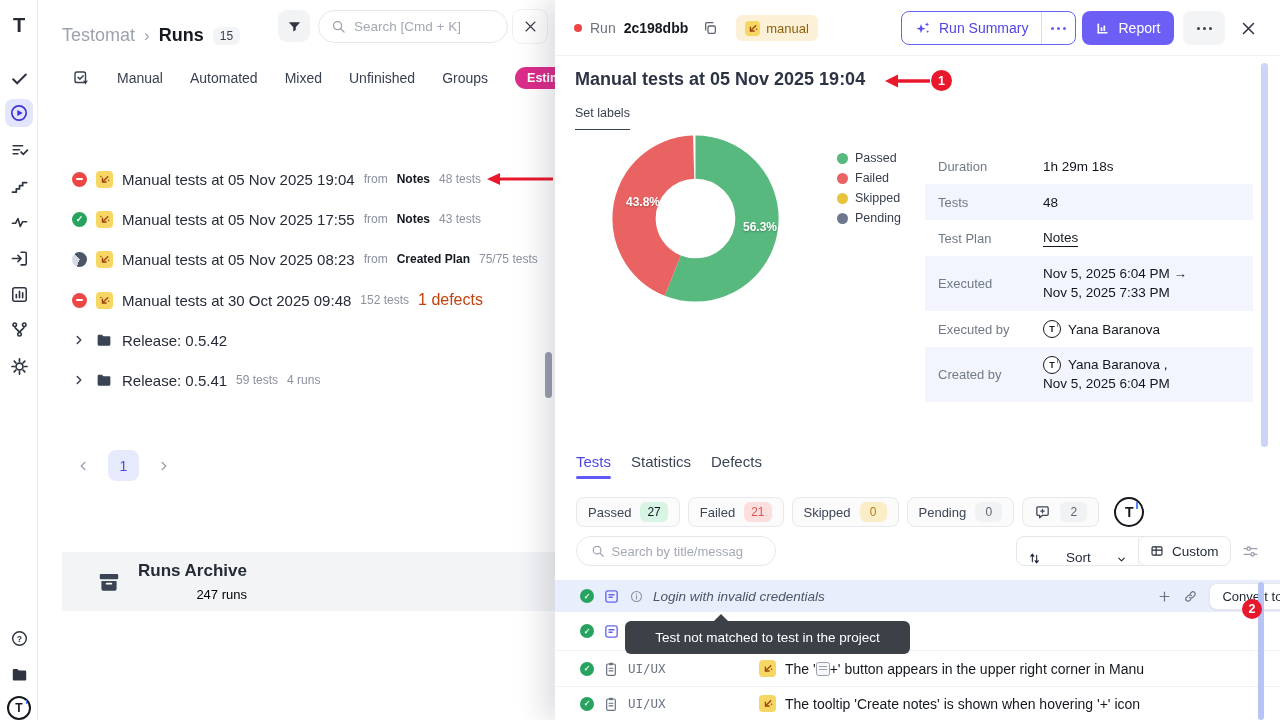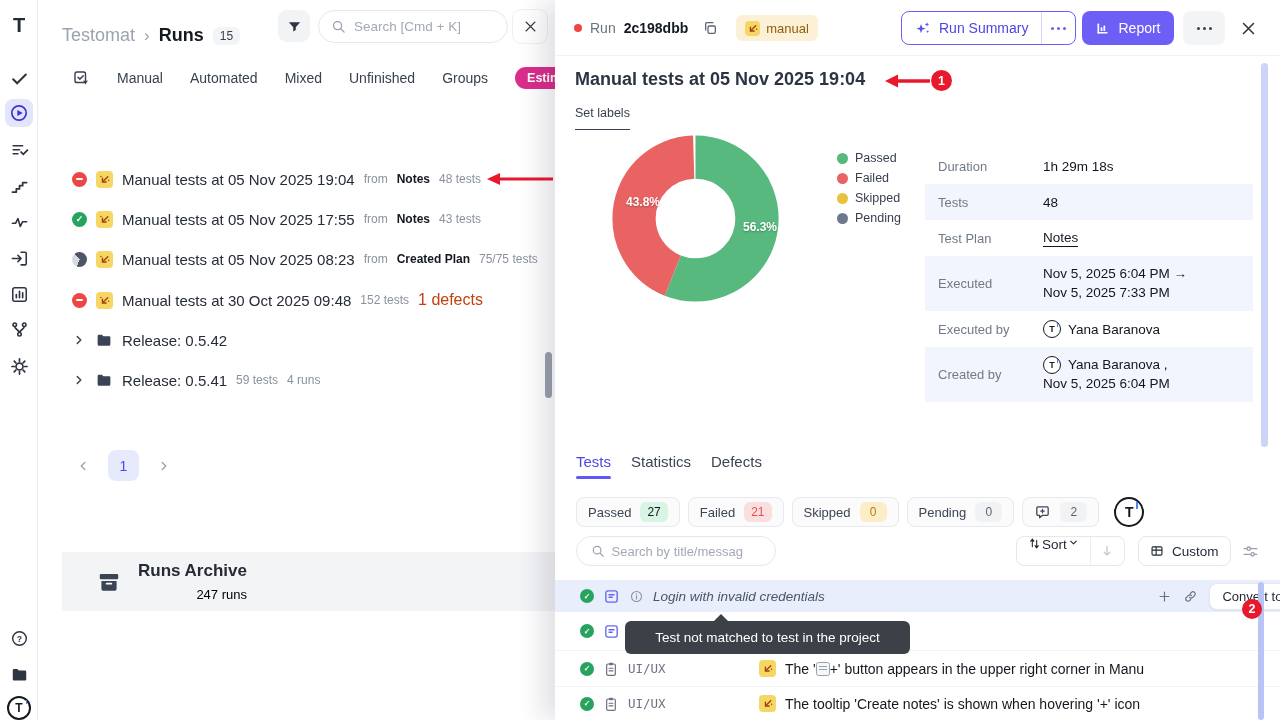--- a/index.html
+++ b/index.html
@@ -101,21 +101,21 @@
   .cbadge { height:20px; min-width:27px; border-radius:6px; display:flex; align-items:center; justify-content:center; font-size:12px; padding:0 7px; }
   .cb-pass { background:#d7f5e2; color:#0f172a; } .cb-fail { background:#fbdfdf; color:#e05252; }
   .cb-skip { background:#faedc8; color:#b07b10; } .cb-pend { background:#f1f2f4; color:#5b6472; }
   .tava.big { width:30px; height:30px; font-size:14px; border-width:2px; margin-left:7px; }
   .tava.big i { width:2.5px; height:7px; right:4px; top:3px; }
 
   .rsearch { position:absolute; left:21px; top:536px; width:200px; height:30px; border:1px solid #e6e7eb; border-radius:15px; display:flex; align-items:center; gap:7px; padding:0 11px;justify-content:center; }
   .rsearch input { border:none; outline:none; width:150px; font-size:13px; color:#394150; font-family:"Liberation Sans",sans-serif; }
   .rsearch input::placeholder { color:#a3a9b3; }
   .sortgroup { position:absolute; left:461px; top:536px; height:30px; border:1px solid #e6e7eb; border-radius:8px; display:flex; overflow:hidden; background:#fff; }
-  .sortgroup .s1 { display:flex; align-items:flex-start; gap:1px; padding:0 11px; font-size:13.5px; color:#1f2734; }
+  .sortgroup .s1 { display:flex; align-items:flex-end; gap:25px; padding:0 11px; font-size:13.5px; color:#1f2734; }
   .sortgroup .s2 { width:34px; border-left:1px solid #eceef1; display:flex; align-items:center; justify-content:center; color:#c3c7cf; }
   .custombtn { position:absolute; left:583px; top:536px; height:30px; border:1px solid #e6e7eb; border-radius:8px; display:flex; align-items:center; gap:8px; padding:0 11px; font-size:13.5px; color:#1f2734; background:#fff; }
   .slidersbtn { position:absolute; left:680px; top:536px; width:30px; height:30px; display:flex; align-items:center; justify-content:center; color:#9aa0ab; }
 
   .trow { position:absolute; left:0; right:0; display:flex; align-items:center; gap:9px; padding-left:25px; }
   .trow1 { top:580px; height:32px; background:#e9eefc; }
   .trow2 { top:612px; height:38px; }
   .trow3 { top:650px; height:36px; border-top:1px solid #f2f3f6; }
   .trow4 { top:686px; height:34px; border-top:1px solid #f2f3f6; }
   .tcheck { width:14px; height:14px; border-radius:50%; background:#27a35f; color:#fff; font-size:8px; font-weight:bold; display:flex; align-items:center; justify-content:center; flex:0 0 auto; }

